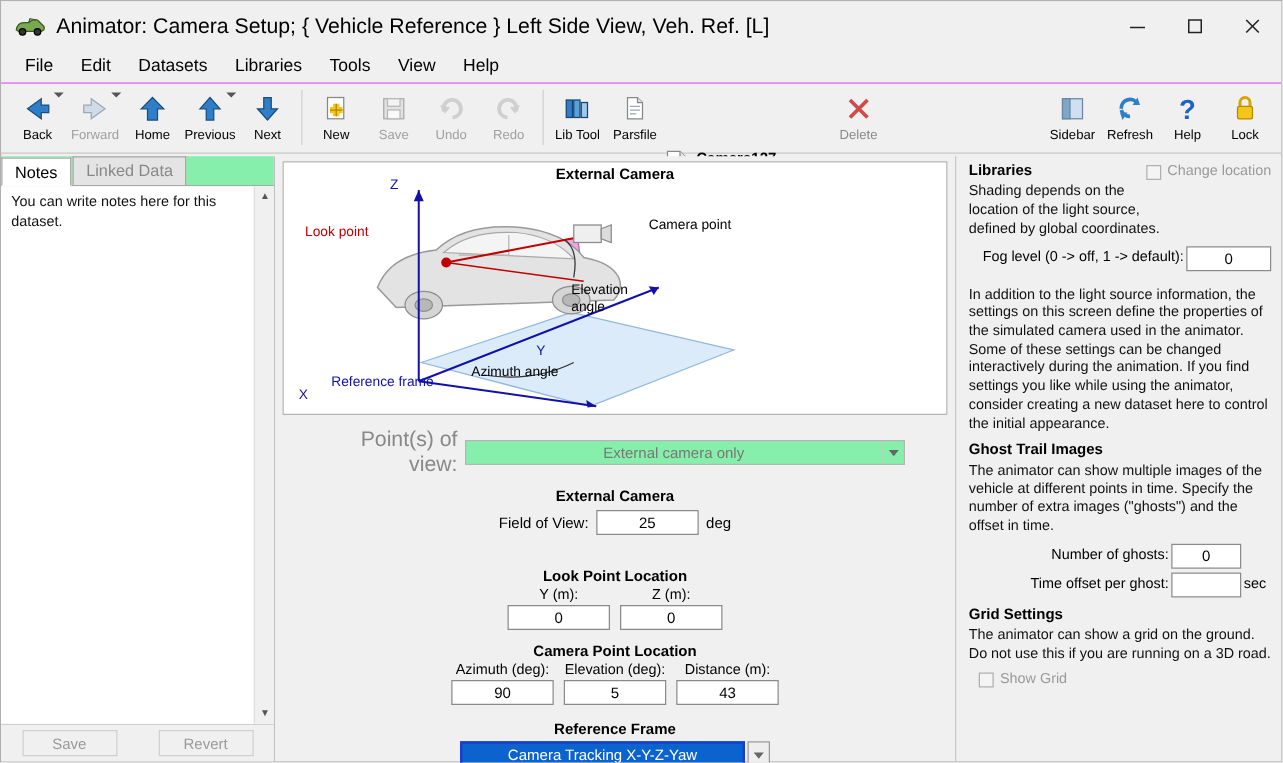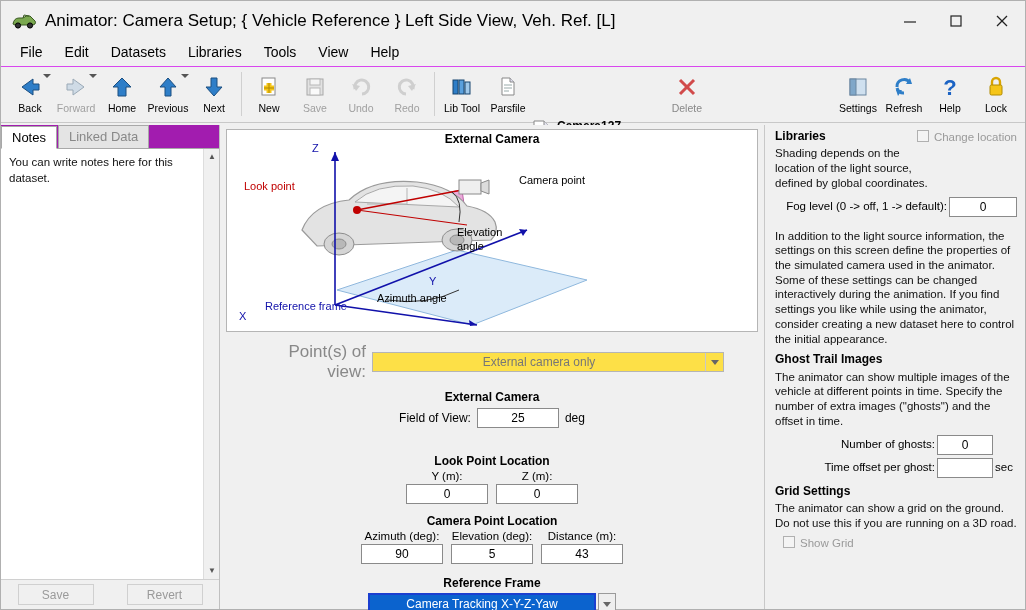--- a/index.html
+++ b/index.html
@@ -126,21 +126,21 @@
     border-right: 1px solid #c0c0c0;
     display: flex;
     flex-direction: column;
     background: #f0f0f0;
     position: relative;
   }
   .tabs {
     display: flex;
     height: 24px;
     border-bottom: 1px solid #a8a8a8;
-    background: #a21caf;
+    background: #86efac;
   }
   .tab {
     padding: 3px 10px 2px 10px;
     font-size: 13px;
     border: 1px solid #a8a8a8;
     border-bottom: none;
     background: #e4e4e4;
     color: #888;
     margin-right: 1px;
   }
@@ -234,21 +234,21 @@
   .pov-label {
     font-size: 17px;
     color: #888;
     width: 116px;
     text-align: right;
     padding-right: 6px;
   }
   .combo {
     width: 352px; height: 20px;
     border: 1px solid #b5b5b5;
-    background: #fde047;
+    background: #86efac;
     display: flex; align-items: center;
     position: relative;
     font-size: 12px;
     color: #777;
   }
   .combo .txt { flex: 1; text-align: center; }
   .combo .arrowbox {
     width: 18px; height: 100%;
     border-left: 1px solid #c8c8c8;
     display: flex; align-items: center; justify-content: center;
@@ -331,21 +331,21 @@
   }
   .rp-head {
     font-weight: bold;
     font-size: 12px;
     margin-top: 6px;
     margin-bottom: 2px;
   }
   .rp-head:first-child { margin-top: 0; }
   .rp-text { color: #111; }
   .chk-row {
-    display: flex; gap: 5px;
+    display: flex; align-items: center; gap: 5px;
   }
   .chk {
     width: 12px; height: 12px;
     border: 1px solid #b0b0b0;
     background: #f4f4f4;
   }
   .chk-lbl-dis { color: #9a9a9a; }
   .field-row {
     display: flex; align-items: center; justify-content: flex-end;
     margin-top: 6px;
@@ -544,21 +544,21 @@
     </div>
 
     <div class="tb-right">
       <div class="tb-item">
         <span class="glyph">
           <svg width="24" height="24" viewBox="0 0 24 24">
             <rect x="4" y="4" width="16" height="16" fill="#cfe0ef" stroke="#6a86a0"></rect>
             <rect x="4" y="4" width="6" height="16" fill="#7fa7c9" stroke="#6a86a0"></rect>
           </svg>
         </span>
-        <span class="lbl">Settings</span>
+        <span class="lbl">Sidebar</span>
       </div>
       <div class="tb-item">
         <span class="glyph">
           <svg width="24" height="24" viewBox="0 0 24 24">
             <path d="M5 12 A7 7 0 0 1 18 8" fill="none" stroke="#2e7ec8" stroke-width="3"></path>
             <path d="M12 18 A7 7 0 0 1 5 13" fill="none" stroke="#2e7ec8" stroke-width="3"></path>
             <path d="M18 3 L20 9 L14 9 Z" fill="#2e7ec8"></path>
             <path d="M6 21 L4 15 L10 15 Z" fill="#2e7ec8"></path>
           </svg>
         </span>

